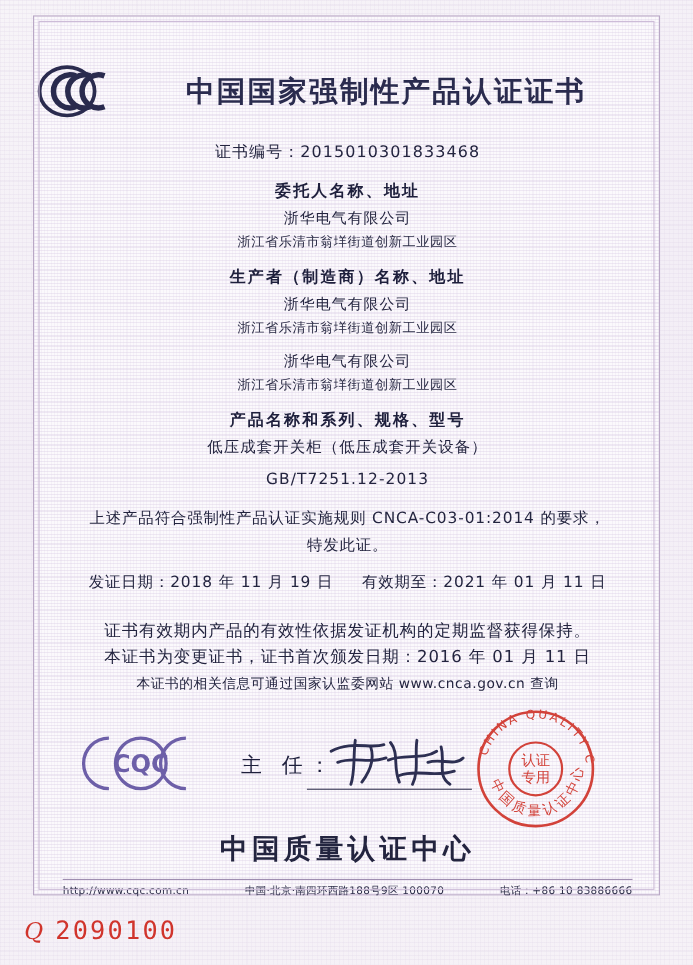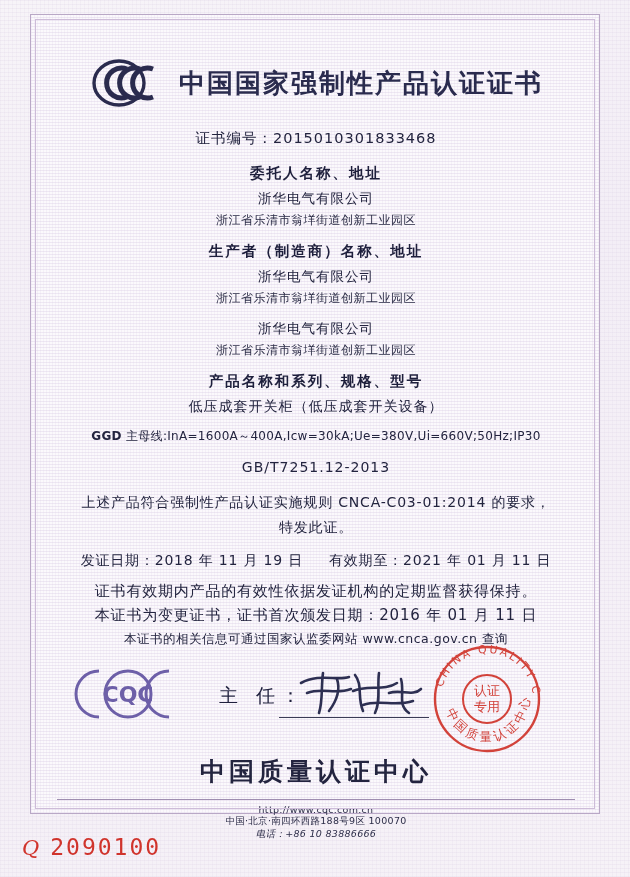--- a/index.html
+++ b/index.html
@@ -47,21 +47,22 @@
     pointer-events: none;
   }
 
   
   .header {
     position: absolute;
     left: 0; top: 42px;
     width: 570px;
     display: flex;
     align-items: center;
-    justify-content: center;
+    justify-content: flex-start;
+    gap: 48px;
   }
   .ccc-logo {
     width: 76px;
     height: 52px;
     position: relative;
     margin-right: 14px;
     flex: none;
   }
   .ccc-logo svg { display: block; }
 
@@ -133,21 +134,21 @@
   .statement {
     font-size: 14px;
     letter-spacing: 0.8px;
     line-height: 25px;
     margin-bottom: 12px;
   }
 
   .dates {
     font-size: 14px;
     letter-spacing: 0.8px;
-    margin-bottom: 9px;
+    margin-bottom: 22px;
   }
   .dates .gap { display: inline-block; width: 26px; }
 
   .note {
     font-size: 15px;
     letter-spacing: 0.8px;
     line-height: 24px;
   }
   .note-small {
     font-size: 12.5px;
@@ -231,24 +232,23 @@
     position: absolute;
     left: 26px;
     top: 789px;
     width: 518px;
     display: flex;
     justify-content: space-between;
     align-items: center;
     font-size: 9.5px;
     color: #2c2d48;
     letter-spacing: 0.3px;
-    flex-direction: column;
   }
   .footer-info .mid { flex: 1; text-align: center; }
-  .footer-info .right { text-align: right; font-style: italic; }
+  .footer-info .right { text-align: right; }
 
   
   .serial {
     position: absolute;
     left: 22px;
     top: 834px;
     font-size: 23px;
     letter-spacing: 2px;
     color: #d0342c;
     font-family: "DejaVu Sans Mono", monospace;
@@ -293,24 +293,20 @@
 
       <div class="row field-label">生产者（制造商）名称、地址</div>
       <div class="row field-value-1">浙华电气有限公司</div>
       <div class="row field-value-2">浙江省乐清市翁垟街道创新工业园区</div>
 
       <div class="row field-value-1">浙华电气有限公司</div>
       <div class="row field-value-2">浙江省乐清市翁垟街道创新工业园区</div>
 
       <div class="row field-label">产品名称和系列、规格、型号</div>
       <div class="row product-name">低压成套开关柜（低压成套开关设备）</div>
-      <div class="row product-spec">
-        <span class="lead">GGD</span>
-        <span>主母线:InA=1600A～400A,Icw=30kA;Ue=380V,Ui=660V;50Hz;IP30</span>
-      </div>
 
       <div class="row std-value">GB/T7251.12-2013</div>
 
       <div class="row statement">
         <div>上述产品符合强制性产品认证实施规则 CNCA-C03-01:2014 的要求，</div>
         <div>特发此证。</div>
       </div>
 
       <div class="row dates">
         <span>发证日期：</span><span>2018 年 11 月 19 日</span><span class="gap"></span><span>有效期至：</span><span>2021 年 01 月 11 日</span>

